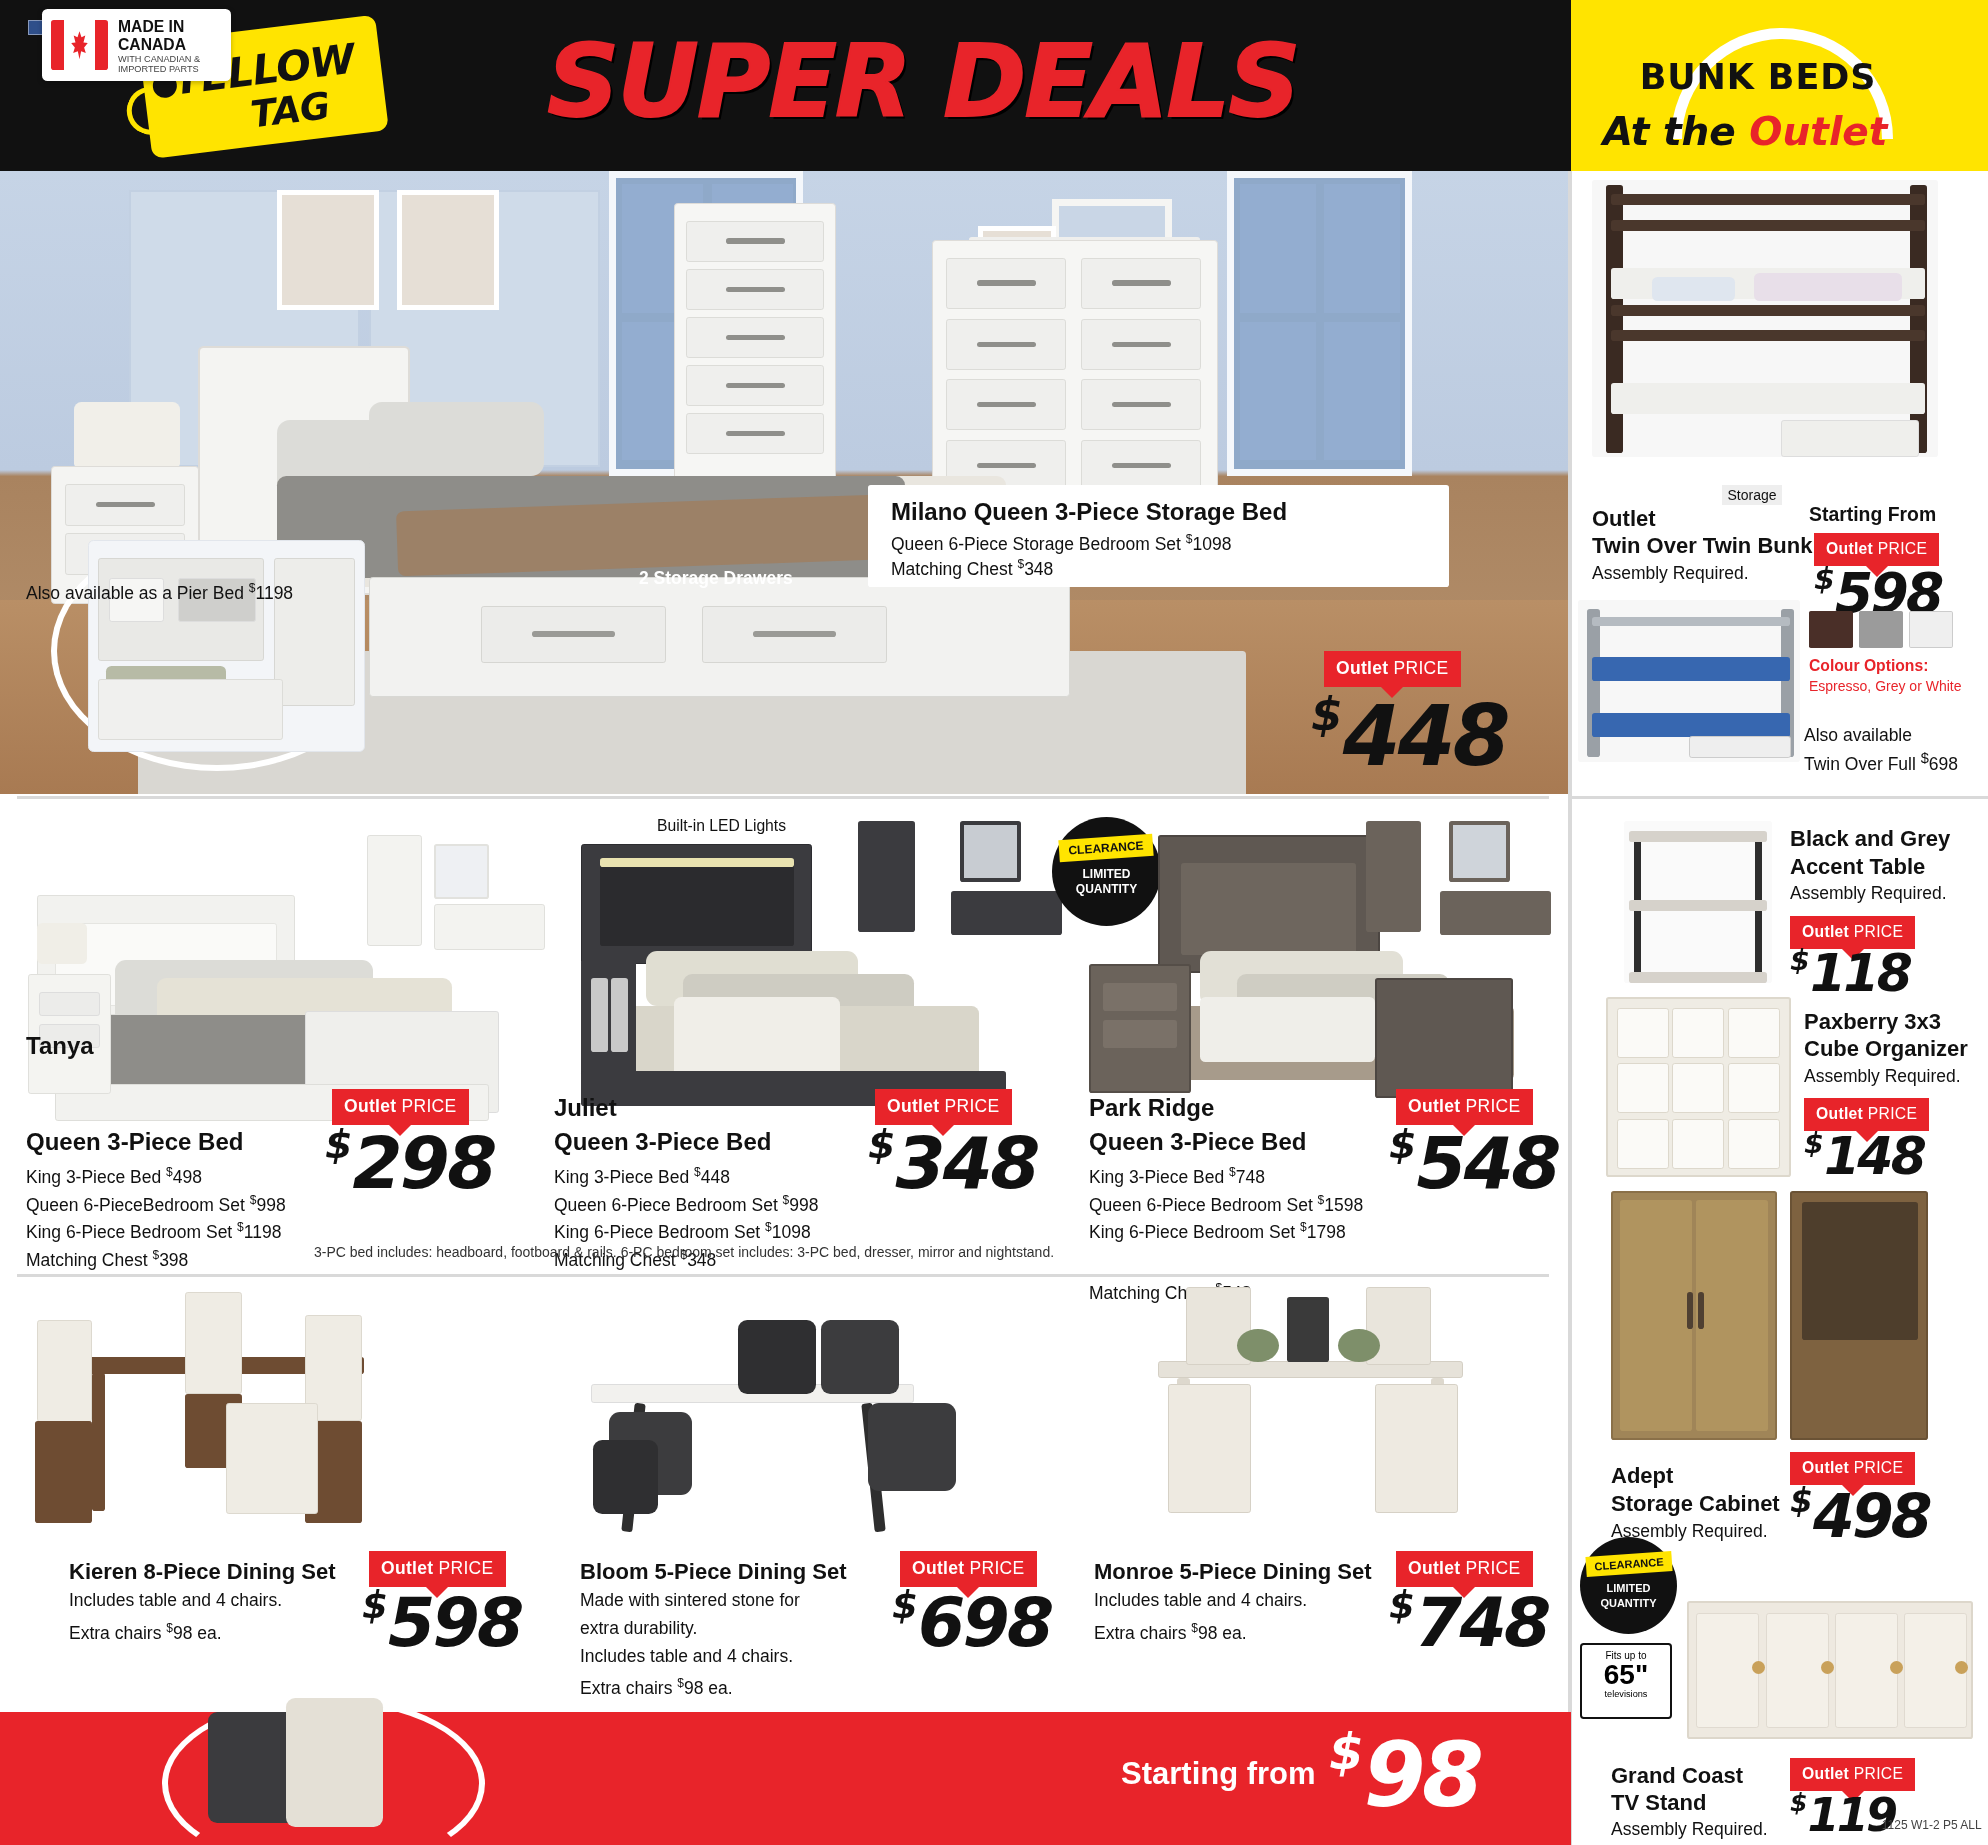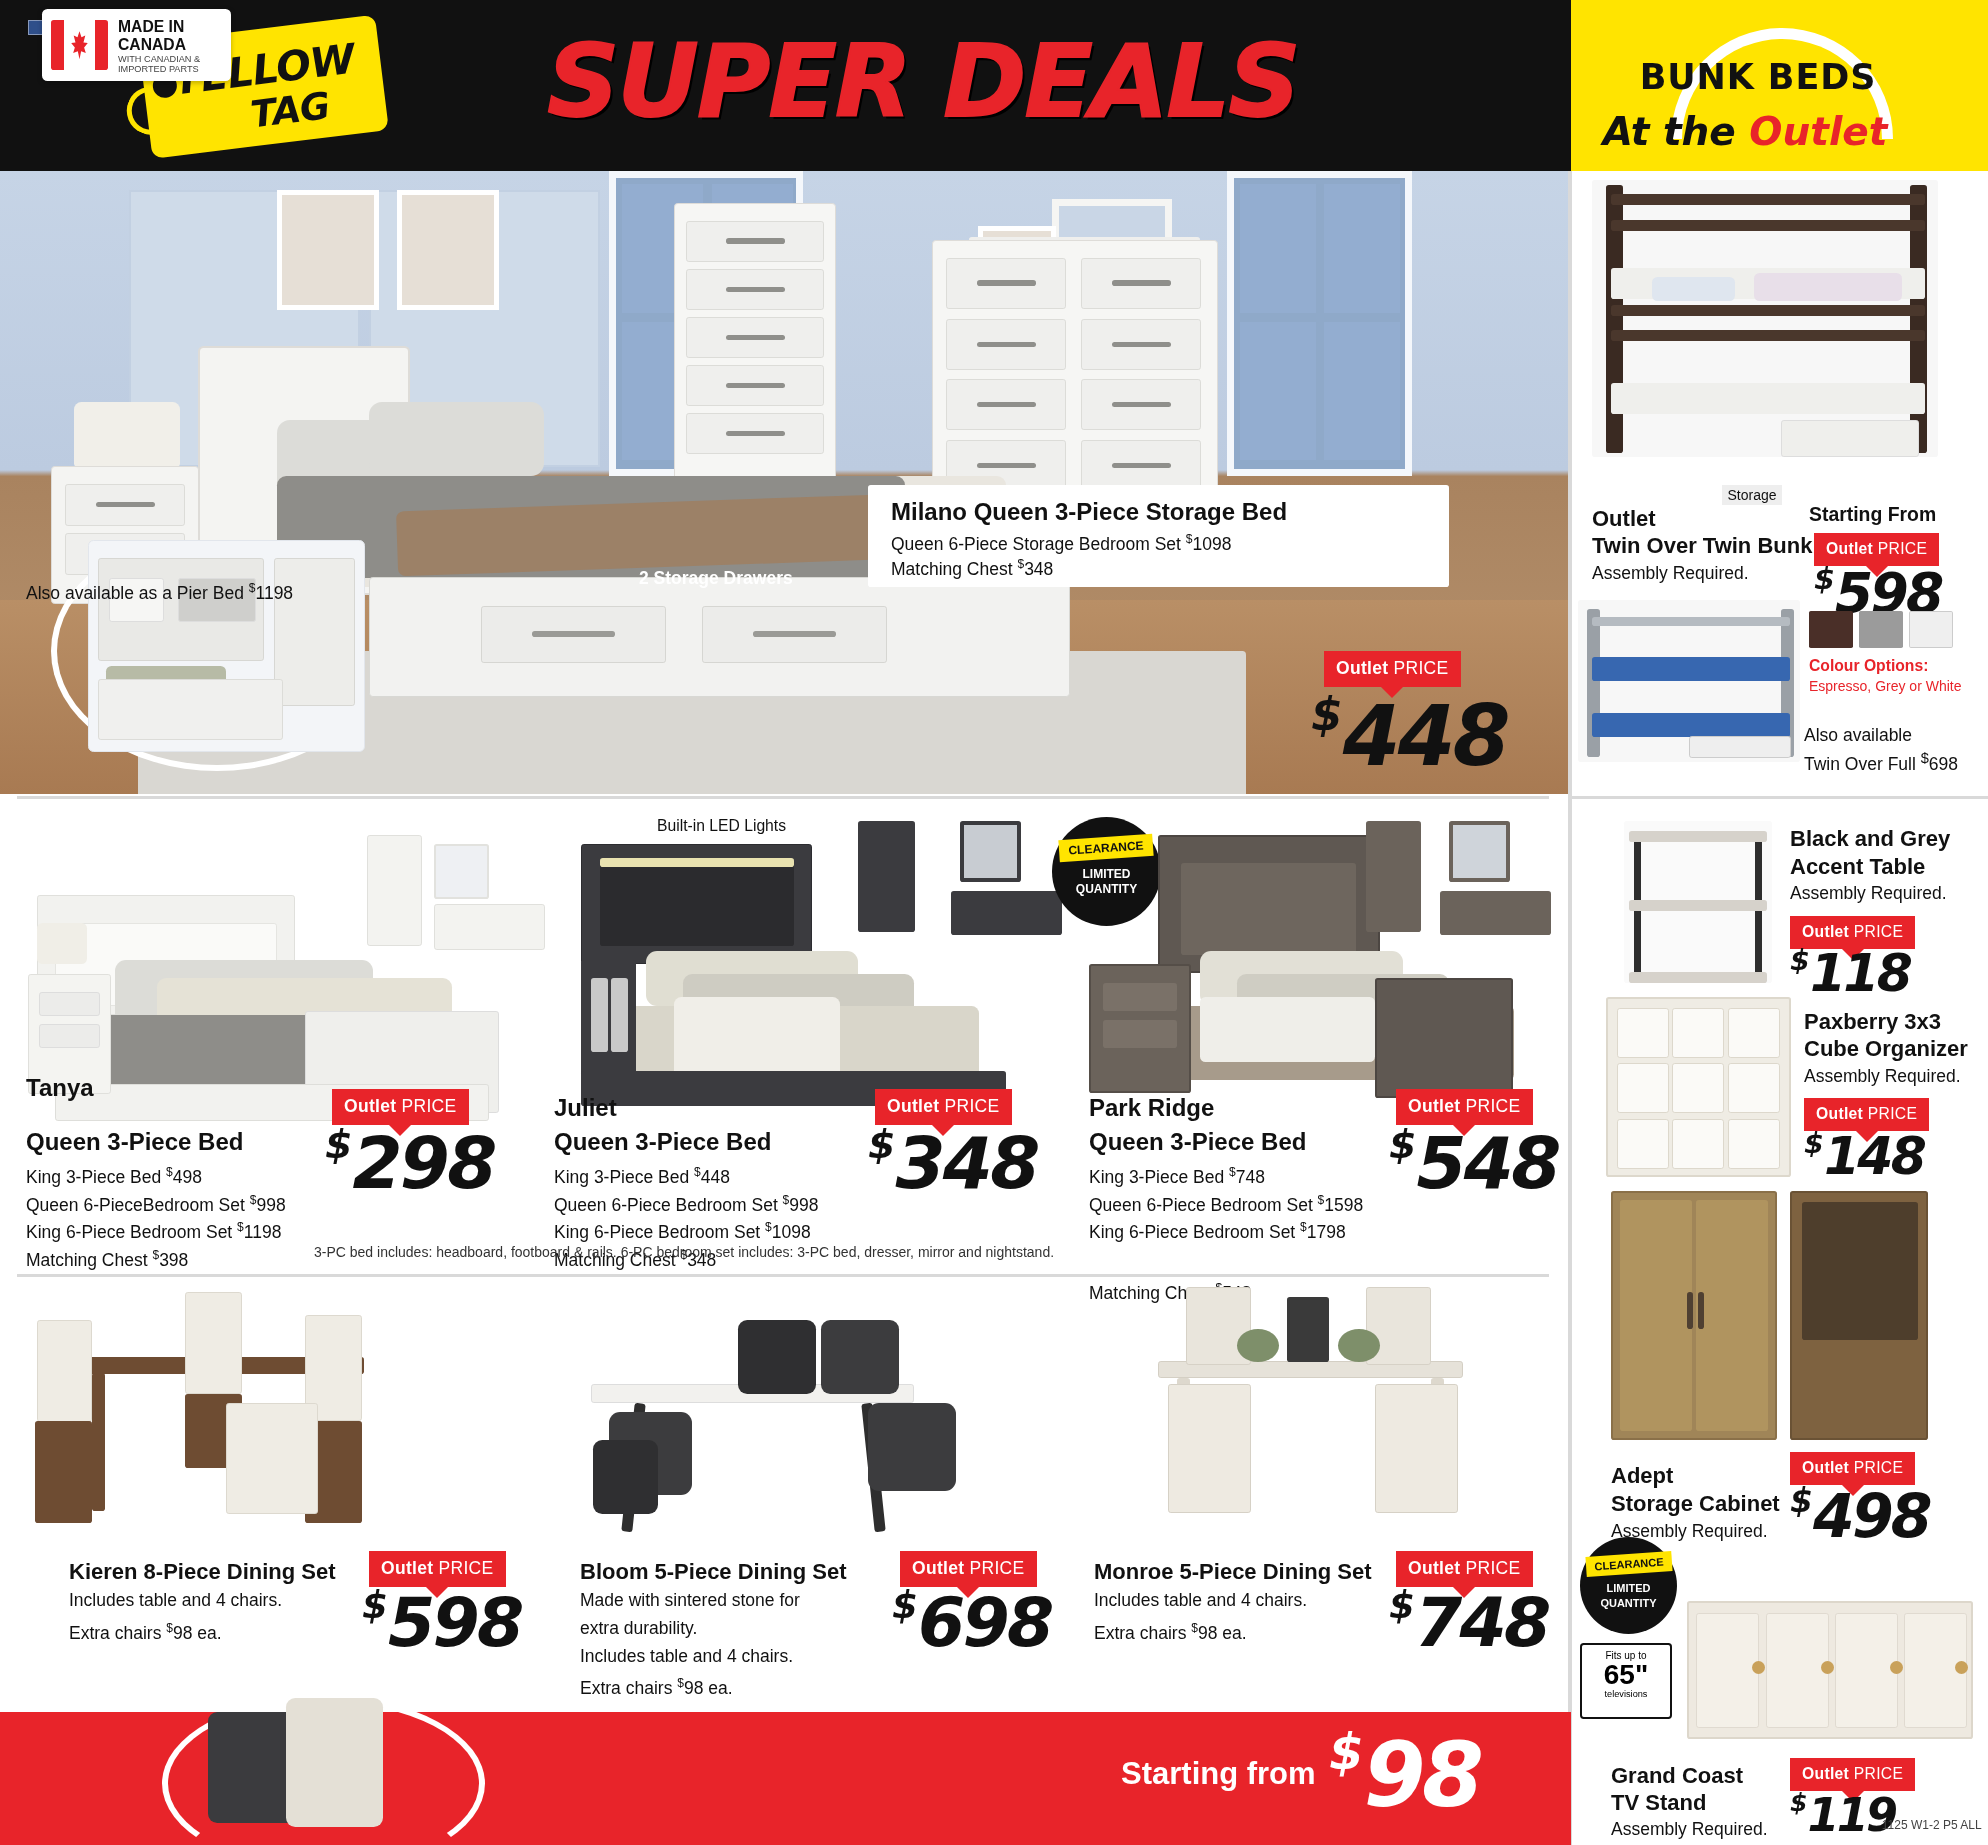--- a/index.html
+++ b/index.html
@@ -467,21 +467,21 @@
   <div class="sk" style="left:305px; top:1011px; width:194px; height:102px; background:#efefec; border:0.9px solid #ddd;"></div>
   <div class="sk" style="left:55px; top:1084px; width:434px; height:37px; background:#f2f2ef; border:1.8px solid #dedeDa;"></div>
   <div class="sk" style="left:28px; top:974px; width:83px; height:120px; background:#f4f4f1; border:1.8px solid #e0e0dc;"></div>
   <div class="sk" style="left:39px; top:992px; width:61px; height:24px; background:#ececea; border:0.9px solid #ddd;"></div>
   <div class="sk" style="left:39px; top:1024px; width:61px; height:24px; background:#ececea; border:0.9px solid #ddd;"></div>
   <div class="sk" style="left:37px; top:923px; width:50px; height:41px; background:#f0eee7; border-radius:5.5px;"></div>
   <div class="sk" style="left:367px; top:835px; width:55px; height:111px; background:#f3f3f0; border:1.8px solid #e0e0dc;"></div>
   <div class="sk" style="left:434px; top:844px; width:55px; height:55px; background:#eef0f3; border:2.8px solid #e2e2de;"></div>
   <div class="sk" style="left:434px; top:904px; width:111px; height:46px; background:#f3f3f0; border:1.8px solid #e0e0dc;"></div>
 
-  <div class="prodname" style="left:26px; top:1074px;">Tanya</div>
+  <div class="prodname" style="left:26px; top:1032px;">Tanya</div>
   <div class="prodname" style="left:26px; top:1128px;">Queen 3-Piece Bed</div>
   <div class="prodline" style="left:26px; top:1161px;">King 3-Piece Bed <sup>$</sup>498</div>
   <div class="prodline" style="left:26px; top:1189px;">Queen 6-PieceBedroom Set <sup>$</sup>998</div>
   <div class="prodline" style="left:26px; top:1216px;">King 6-Piece Bedroom Set <sup>$</sup>1198</div>
   <div class="prodline" style="left:26px; top:1244px;">Matching Chest <sup>$</sup>398</div>
 
   <div class="tagflag" style="left:332px; top:1089px;">
     <span class="bold">Outlet</span><span class="reg"> PRICE</span>
   </div>
   <div class="bigprice" style="left:325px; top:1121px; font-size:72px;">

